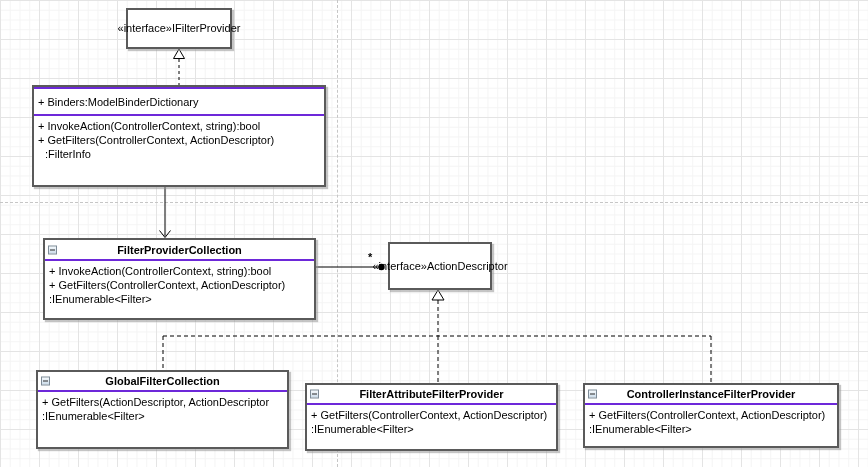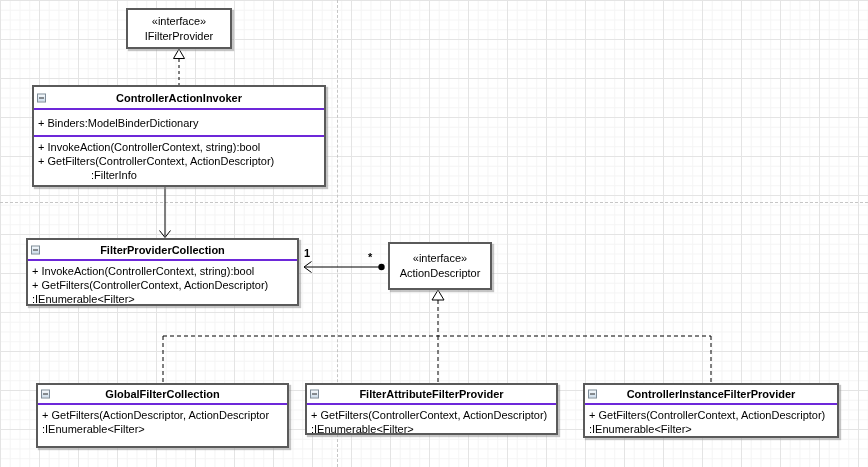--- a/index.html
+++ b/index.html
@@ -25,22 +25,22 @@
     position:absolute;z-index:3;
     background:#fff;
     border:2px solid #5a5a5a;
     box-sizing:border-box;
     box-shadow:2px 2px 1px rgba(150,150,150,.55);
   }
   .hdr{position:relative;display:flex;align-items:center;justify-content:center;font-weight:bold;white-space:nowrap;overflow:hidden;}
   .sec{border-top:2px solid #6d28d9;padding:3px 4px 0 4px;box-sizing:border-box;}
   .sec.attr{display:flex;align-items:center;padding-top:0;}
   .line{line-height:14px;white-space:nowrap;overflow:hidden;}
-  .line.indent{padding-left:7px;margin-left:46px;}
-  .iface{display:flex;flex-direction:column;align-items:center;justify-content:center;text-align:center;line-height:15px;}
+  .line.indent{padding-left:7px;}
+  .iface{display:flex;flex-direction:row;align-items:center;justify-content:center;text-align:center;line-height:15px;}
   .collapse{
     position:absolute;left:3px;top:50%;transform:translateY(-50%);
     width:9px;height:9px;box-sizing:border-box;
     border:1px solid #7d8b97;
     background:linear-gradient(#f5f9fc,#cbdcea);
   }
   .collapse .minus{position:absolute;left:1px;right:1px;top:3px;height:1px;background:#2a2a2a;}
   text.mult{font-family:"Liberation Sans",sans-serif;font-size:11px;font-weight:bold;fill:#000;}
 </style>
 </head>
@@ -76,82 +76,76 @@
       <path d="M438,300 L438,336 M163,336 L711,336 M163,336 L163,383 M438,336 L438,383 M711,336 L711,383" stroke="#000000" stroke-width="1" stroke-dasharray="4,3" fill="none"></path>
     </g>
   </svg>
 
   <div class="uml-box iface" style="left:126px;top:8px;width:106px;height:41px">
     <div>«interface»</div>
     <div>IFilterProvider</div>
   </div>
 
   <div class="uml-box" style="left:32px;top:85px;width:294px;height:102px">
-    <div class="hdr" style="height:21px">
-      <span class="collapse">
-          <span class="minus"></span>
-        </span>
-      <span>ControllerActionInvoker</span>
-    </div>
     <div class="sec attr" style="height:27px">
       <div class="line">+ Binders:ModelBinderDictionary</div>
     </div>
     <div class="sec" style="height:50px">
       <div class="line">+ InvokeAction(ControllerContext, string):bool</div>
       <div class="line">+ GetFilters(ControllerContext, ActionDescriptor)</div>
       <div class="line indent">:FilterInfo</div>
     </div>
   </div>
 
-  <div class="uml-box" style="left:26px;top:238px;width:273px;height:68px">
+  <div class="uml-box" style="left:43px;top:238px;width:273px;height:82px">
     <div class="hdr" style="height:19px">
       <span class="collapse">
           <span class="minus"></span>
         </span>
       <span>FilterProviderCollection</span>
     </div>
     <div class="sec" style="height:50px">
       <div class="line">+ InvokeAction(ControllerContext, string):bool</div>
       <div class="line">+ GetFilters(ControllerContext, ActionDescriptor)</div>
       <div class="line">:IEnumerable&lt;Filter&gt;</div>
     </div>
   </div>
 
   <div class="uml-box iface" style="left:388px;top:242px;width:104px;height:48px">
     <div>«interface»</div>
     <div>ActionDescriptor</div>
   </div>
 
-  <div class="uml-box" style="left:36px;top:383px;width:253px;height:65px">
+  <div class="uml-box" style="left:36px;top:370px;width:253px;height:79px">
     <div class="hdr" style="height:18px">
       <span class="collapse">
           <span class="minus"></span>
         </span>
       <span>GlobalFilterCollection</span>
     </div>
     <div class="sec" style="height:39px">
       <div class="line">+ GetFilters(ActionDescriptor, ActionDescriptor</div>
       <div class="line">:IEnumerable&lt;Filter&gt;</div>
     </div>
   </div>
 
-  <div class="uml-box" style="left:305px;top:383px;width:253px;height:52px">
+  <div class="uml-box" style="left:305px;top:383px;width:253px;height:68px">
     <div class="hdr" style="height:18px">
       <span class="collapse">
           <span class="minus"></span>
         </span>
       <span>FilterAttributeFilterProvider</span>
     </div>
     <div class="sec" style="height:39px">
       <div class="line">+ GetFilters(ControllerContext, ActionDescriptor)</div>
       <div class="line">:IEnumerable&lt;Filter&gt;</div>
     </div>
   </div>
 
-  <div class="uml-box" style="left:583px;top:383px;width:256px;height:55px">
+  <div class="uml-box" style="left:583px;top:383px;width:256px;height:65px">
     <div class="hdr" style="height:18px">
       <span class="collapse">
           <span class="minus"></span>
         </span>
       <span>ControllerInstanceFilterProvider</span>
     </div>
     <div class="sec" style="height:39px">
       <div class="line">+ GetFilters(ControllerContext, ActionDescriptor)</div>
       <div class="line">:IEnumerable&lt;Filter&gt;</div>
     </div>

